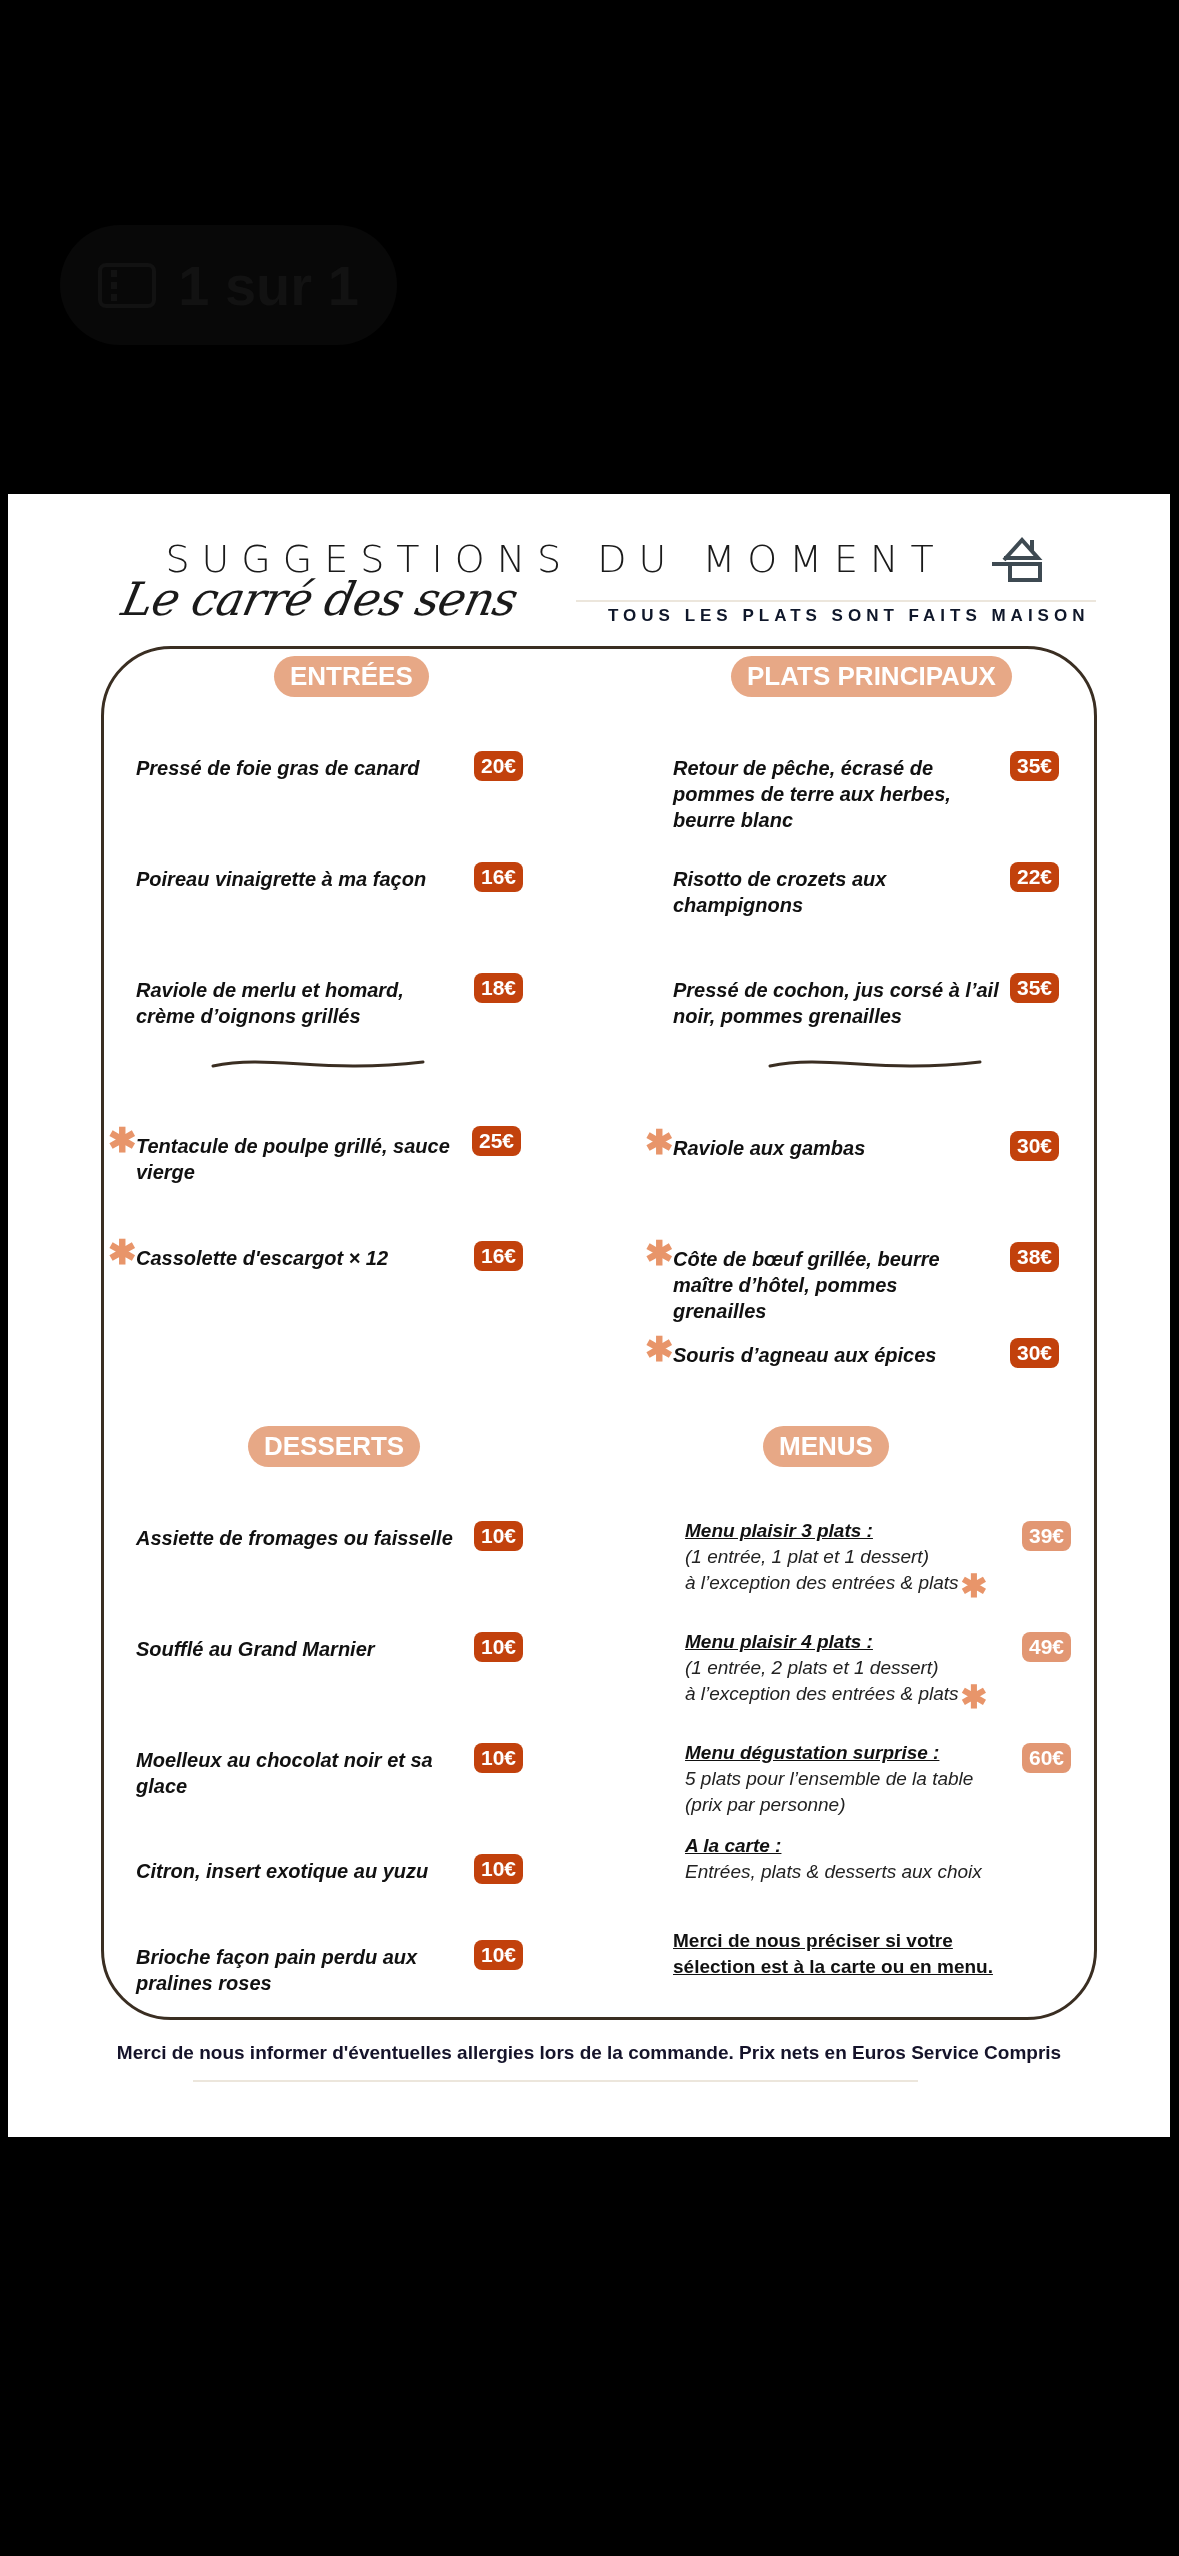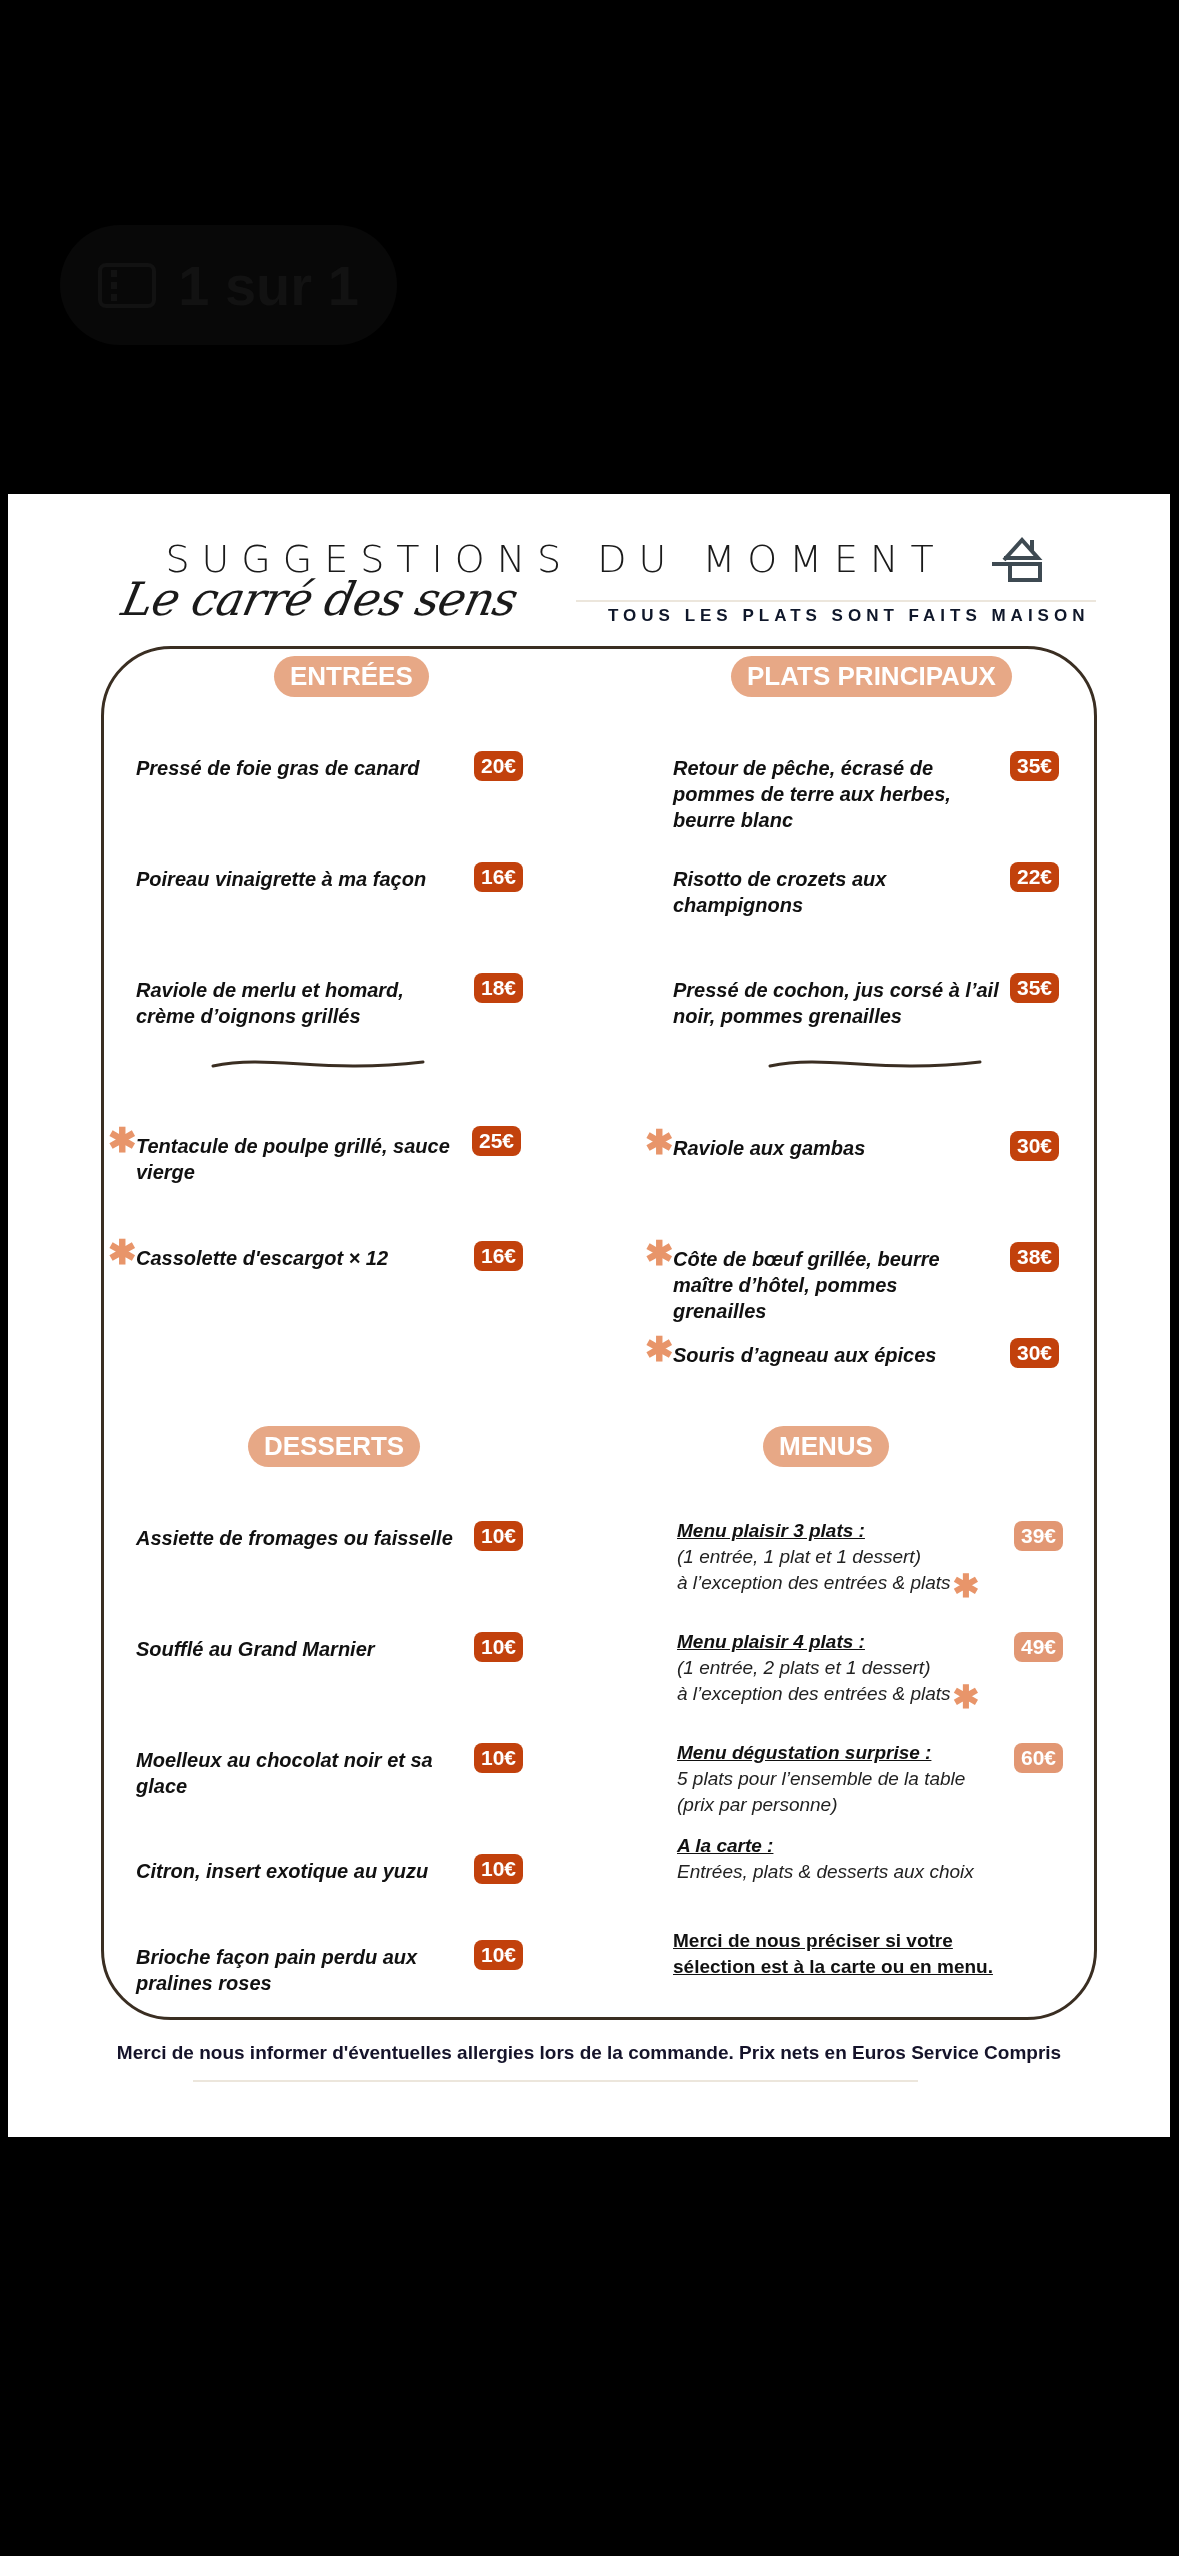--- a/index.html
+++ b/index.html
@@ -38,21 +38,21 @@
   .item { position:absolute; left:0; width:100%; }
   .item .name { position:absolute; left:0; top:0; font-weight:bold; font-style:italic; font-size:20px; line-height:26px; color:#111;margin-top:7px; }
   .item .price { position:absolute; top:3px; background:#c2410c; color:#fff; font-weight:bold; font-size:21px;
     border-radius:8px; padding:3px 7px; line-height:24px; }
   .col-left .item .price { left:338px; }
   .col-right .item .price { left:337px; }
   .star { position:absolute; left:-28px; top:-3px; color:#e8956a; font-size:34px; font-weight:bold; line-height:34px; }
 
   .divider { position:absolute; width:215px; height:18px; }
 
-  .menu-item { position:absolute; left:4px; width:100%; }
+  .menu-item { position:absolute; left:12px; width:100%; }
   .menu-item .mt { font-weight:bold; font-style:italic; text-decoration:underline; font-size:19px; color:#111; line-height:26px; }
   .menu-item .md { font-style:italic; font-size:19px; color:#222; line-height:26px; }
   .menu-item .price { position:absolute; left:337px; top:3px; background:#e29773; color:#fff; font-weight:bold; font-size:21px;
     border-radius:8px; padding:3px 7px; line-height:24px; }
   .md-star { color:#e8956a; font-size:32px; font-weight:bold; font-style:normal; vertical-align:-8px; margin-left:2px; }
   .note { position:absolute; left:0; font-weight:bold; text-decoration:underline; font-size:19px; line-height:26px; color:#111; }
 
   .footer { position:absolute; left:0; width:1162px; top:1548px; text-align:center; font-weight:bold; font-size:19px; color:#15132a; }
   .rule-bottom { position:absolute; left:185px; top:1586px; width:725px; height:2px; background:#ece6dc; }
 </style>

